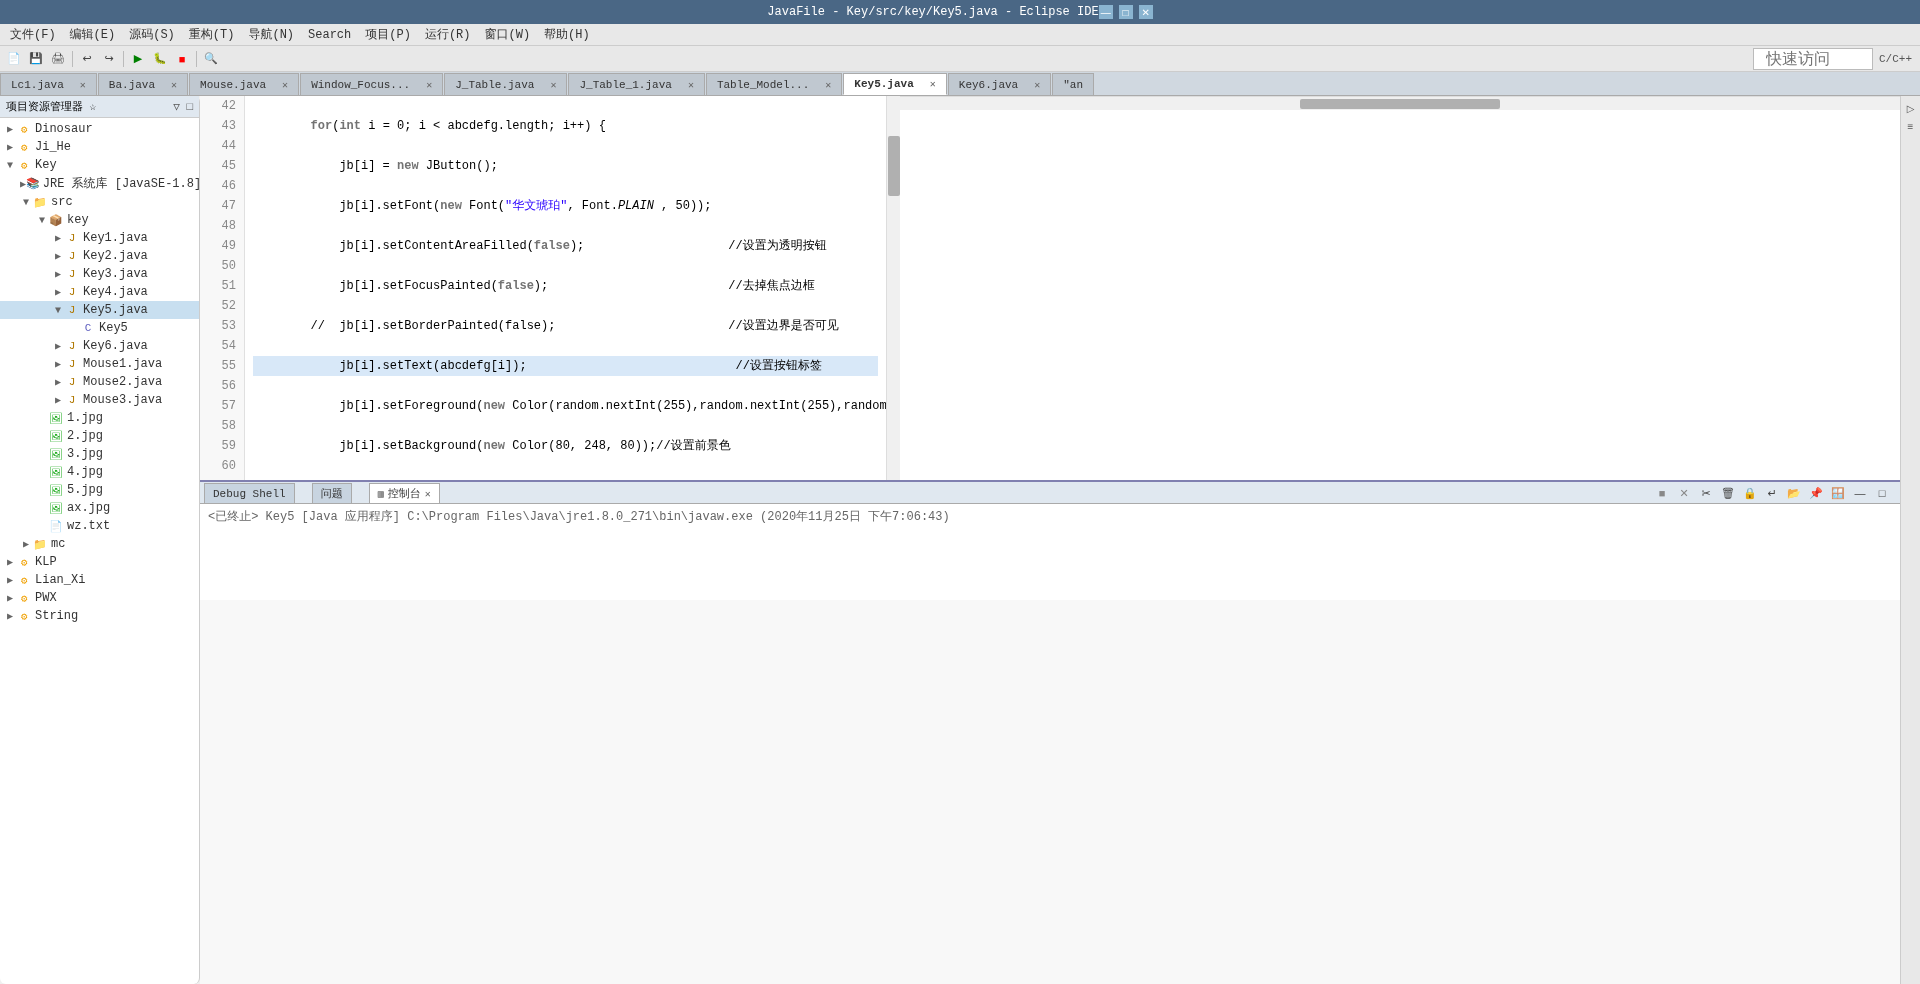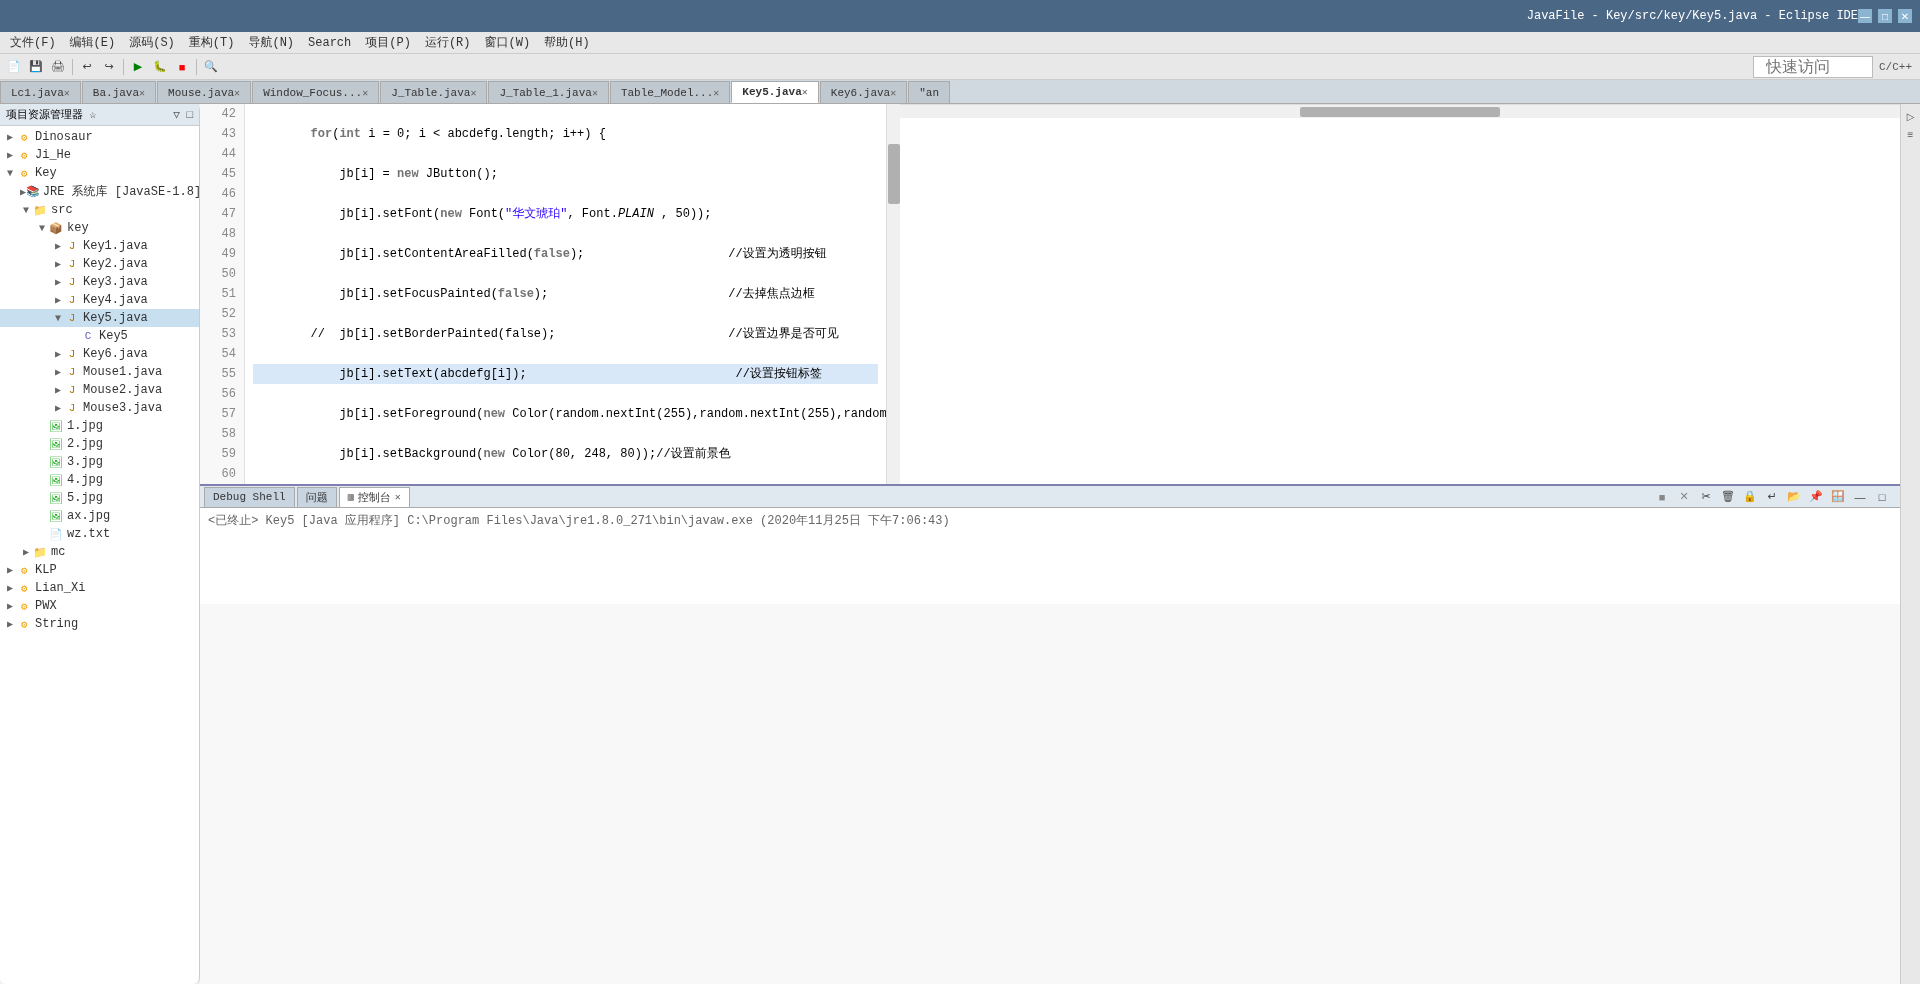--- a/index.html
+++ b/index.html
@@ -15,22 +15,22 @@
     }
 
     
     .title-bar {
       background: #4a6785;
       color: white;
       padding: 3px 8px;
       font-size: 12px;
       display: flex;
       align-items: center;
-      justify-content: flex-end;
-      height: 32px;
+      justify-content: center;
+      height: 24px;
       flex-shrink: 0;
     }
     .title-bar-buttons {
       display: flex;
       gap: 6px;
     }
     .title-bar-btn {
       width: 14px;
       height: 14px;
       background: #8ab4d0;
@@ -119,21 +119,21 @@
       font-size: 11px;
       cursor: pointer;
       background: #c0c8d0;
       border: 1px solid #aaa;
       border-bottom: none;
       margin-right: 1px;
       color: #333;
       white-space: nowrap;
       display: flex;
       align-items: center;
-      gap: 0;
+      gap: 16px;
       height: 22px;
     }
     .tab.active {
       background: white;
       border-bottom: 1px solid white;
       font-weight: bold;
     }
     .tab-close {
       font-size: 10px;
       color: #666;
@@ -281,25 +281,25 @@
       height: 120px;
       border-top: 2px solid #8080b0;
       background: white;
       display: flex;
       flex-direction: column;
       flex-shrink: 0;
     }
     .console-tabs {
       background: #e0e8f0;
       display: flex;
-      align-items: center;
+      align-items: flex-end;
       height: 22px;
       border-bottom: 1px solid #aaa;
       padding: 0 4px;
-      gap: 2px;
+      gap: 17px;
     }
     .console-tab {
       padding: 2px 8px;
       font-size: 11px;
       cursor: pointer;
       background: #c8d4e0;
       border: 1px solid #aaa;
       border-bottom: none;
       color: #333;
       height: 20px;

